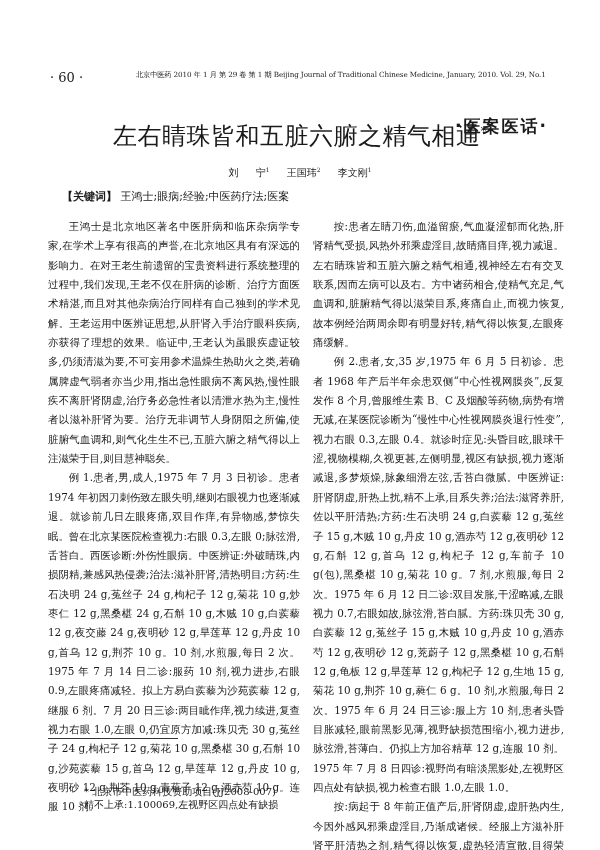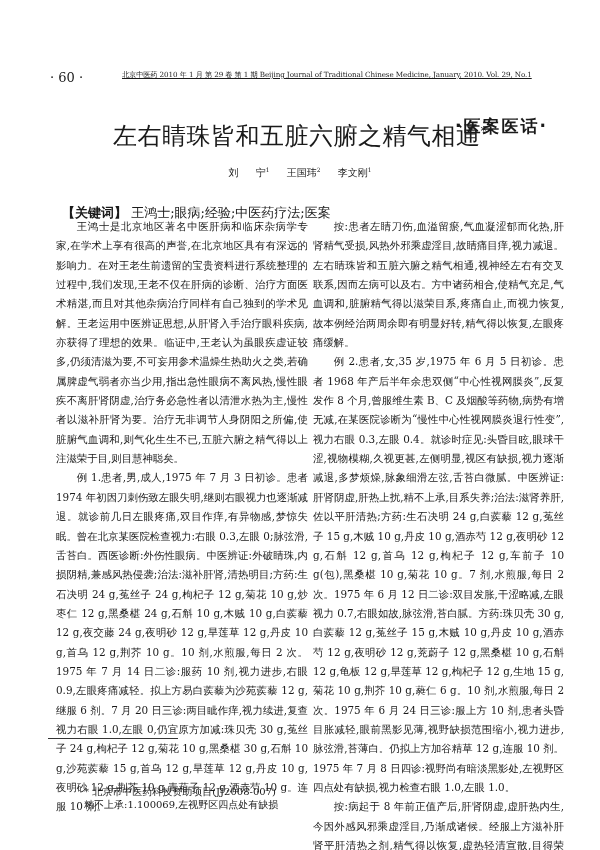--- a/index.html
+++ b/index.html
@@ -1,31 +1,31 @@
 <!DOCTYPE html>
 <html><head>
 <meta charset="utf-8">
 <style>
   html, body { margin:0; padding:0; background:#fff; }
   body { width:600px; height:850px; position:relative; overflow:hidden; color:#1a1a1a;
          font-family:"DejaVu Serif", "Liberation Serif", serif; }
   .running-header { position:absolute; top:68px; left:50px; width:520px; height:14px; font-size:7.2px; }
   .page-no { position:absolute; left:0; top:2px; font-size:13px; }
-  .journal-line { position:absolute; left:72px; top:2px; text-decoration:underline; white-space:nowrap; letter-spacing:-0.1px; }
+  .journal-line { position:absolute; left:86px; top:2px; white-space:nowrap; letter-spacing:-0.1px; }
   .section-tag { position:absolute; top:93px; right:52px; font-size:17px; font-weight:bold; letter-spacing:2px;
                  font-family:"DejaVu Sans", sans-serif;margin-top:22px; }
   .title { position:absolute; top:120px; left:0; width:600px; text-align:center; font-size:24px;
            font-family:"DejaVu Sans", sans-serif; font-weight:normal; letter-spacing:0.5px; }
   .title sup { font-size:12px; vertical-align:super; }
   .authors { position:absolute; top:166px; left:0; width:600px; text-align:center; font-size:10px; word-spacing:14px; }
   .authors sup { font-size:6px; }
-  .keywords { position:absolute; top:204px; left:62px; font-size:13px;text-align:center; }
+  .keywords { position:absolute; top:189px; left:62px; font-size:11px;text-align:center; }
   .keywords .kw-label { font-weight:bold; }
   .col { position:absolute; font-size:10.4px; line-height:19.35px; text-align:justify; }
-  .col-left { left:48px; top:217px; width:252px;margin-left:8px; }
+  .col-left { left:48px; top:217px; width:252px; }
   .col-right { left:313px; top:217px; width:251px; }
   .col p { margin:0; text-indent:2em; }
   .footnote-rule { position:absolute; left:48px; top:738px; width:130px; border-top:0.8px solid #333; }
   .footnotes { position:absolute; left:48px; top:785px; width:260px; font-size:10px; line-height:13.2px;margin-left:36px; }
   .footnotes div { white-space:nowrap; }
   .fn-indent { padding-left:40px; }
   .fn-indent2 { padding-left:8px; }
 </style>
 </head>
 <body>

